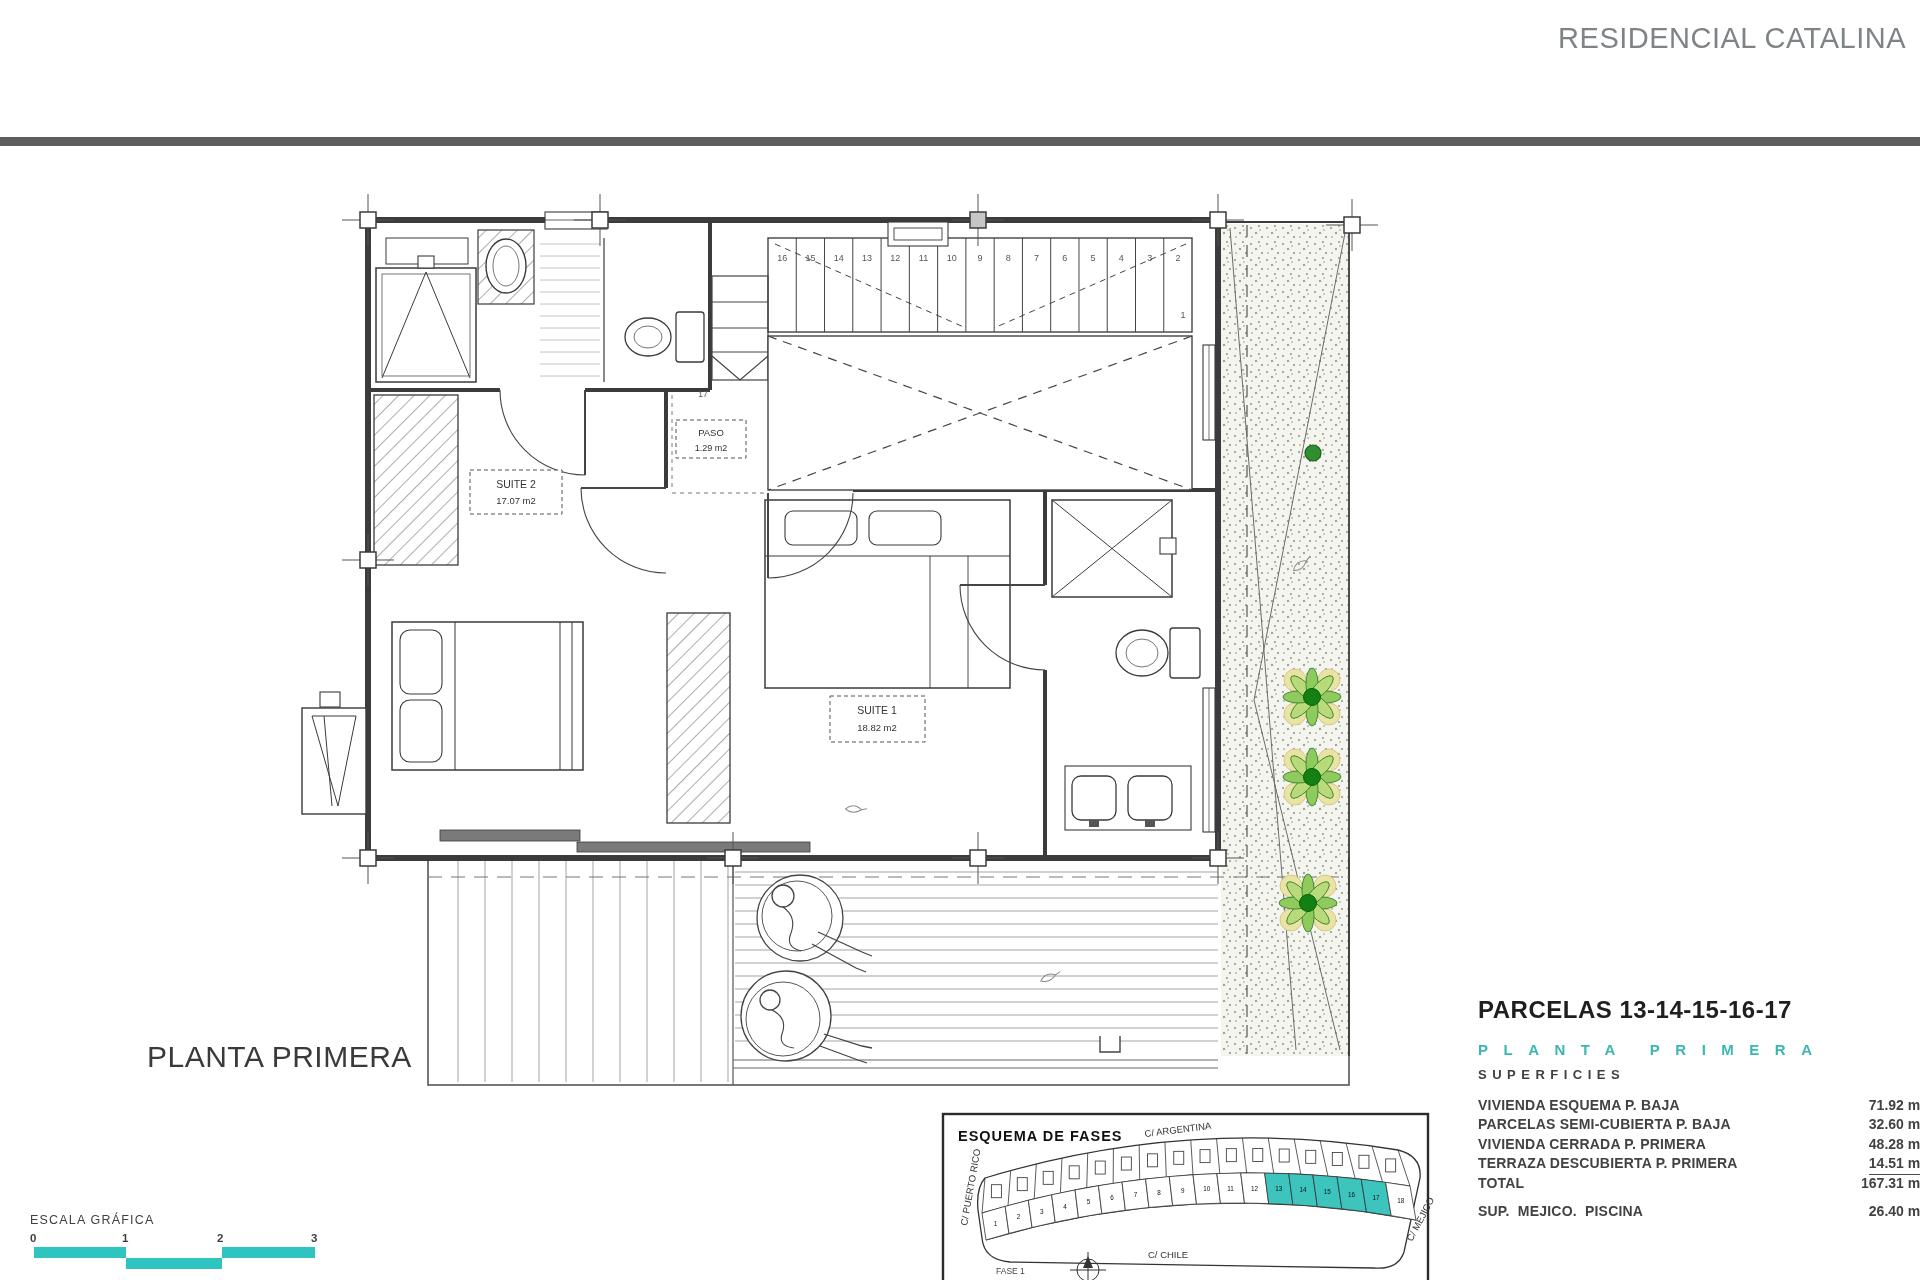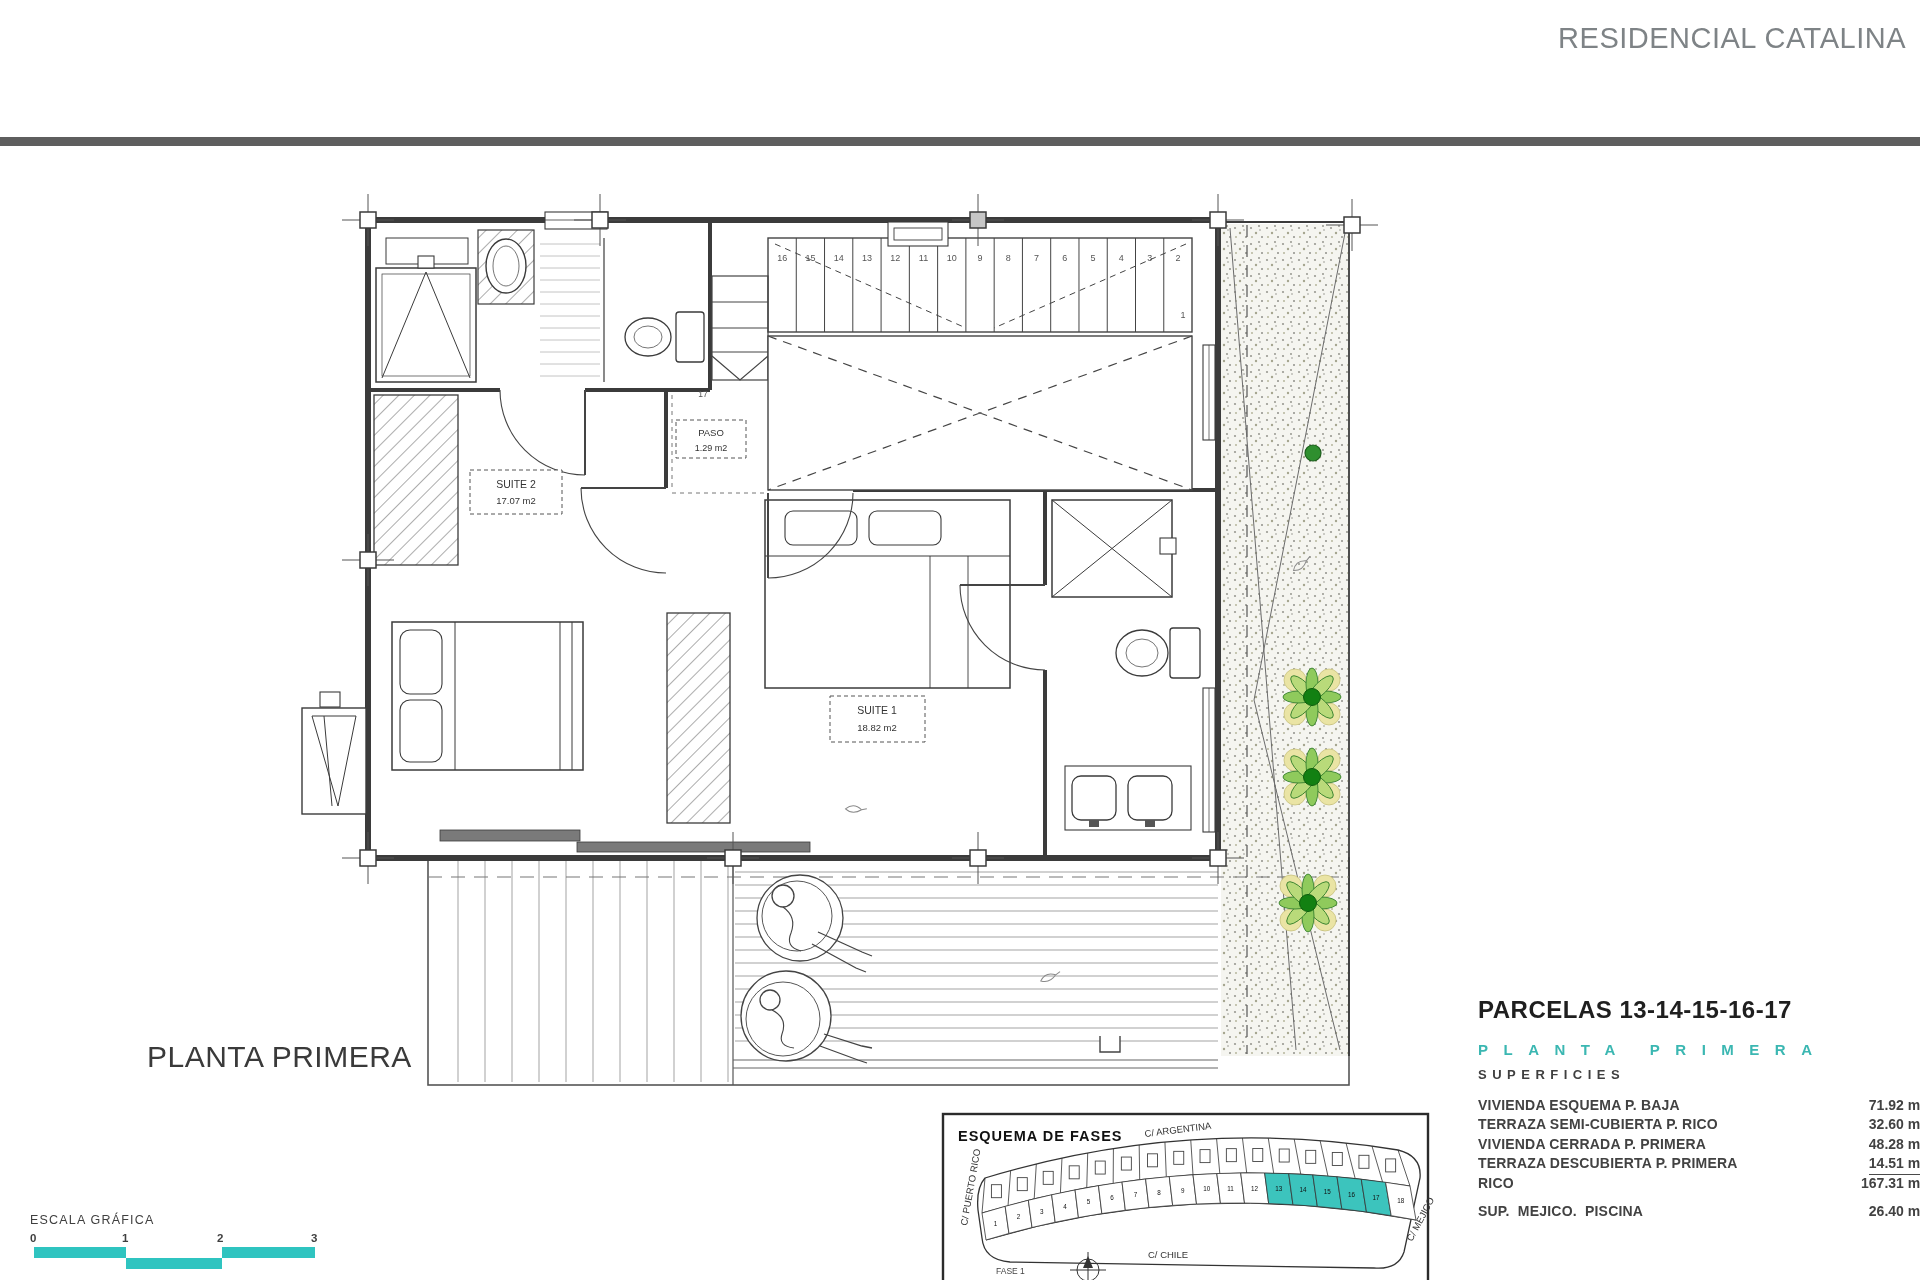--- a/index.html
+++ b/index.html
@@ -43,33 +43,33 @@
 <div class="abs" id="summary">
   <div id="parcels-title">PARCELAS 13-14-15-16-17</div>
   <div id="floor-heading" style="color: rgb(59, 183, 178);">PLANTA PRIMERA</div>
   <div id="surfaces-heading">SUPERFICIES</div>
   <div id="rows">
     <div class="trow">
       <span class="rowlabel">VIVIENDA ESQUEMA P. BAJA</span>
       <span class="rowval">71.92 m2</span>
       </div>
     <div class="trow">
-      <span class="rowlabel">TERRAZA SEMI-CUBIERTA P. RICO</span>
+      <span class="rowlabel">PARCELAS SEMI-CUBIERTA P. BAJA</span>
       <span class="rowval">32.60 m2</span>
       </div>
     <div class="trow">
       <span class="rowlabel">VIVIENDA CERRADA P. PRIMERA</span>
       <span class="rowval">48.28 m2</span>
       </div>
     <div class="trow">
       <span class="rowlabel">TERRAZA DESCUBIERTA P. PRIMERA</span>
       <span class="rowval u">14.51 m2</span>
       </div>
     <div class="trow">
-      <span class="rowlabel">RICO</span>
+      <span class="rowlabel">TOTAL</span>
       <span class="rowval">167.31 m2</span>
       </div>
   </div>
   <div class="trow" id="pool-row">
     <span class="rowlabel">SUP.  MEJICO.  PISCINA</span>
     <span class="rowval">26.40 m2</span>
   </div>
 </div>
 
 <svg id="drawing" width="1920" height="1280" viewBox="0 0 1920 1280">

